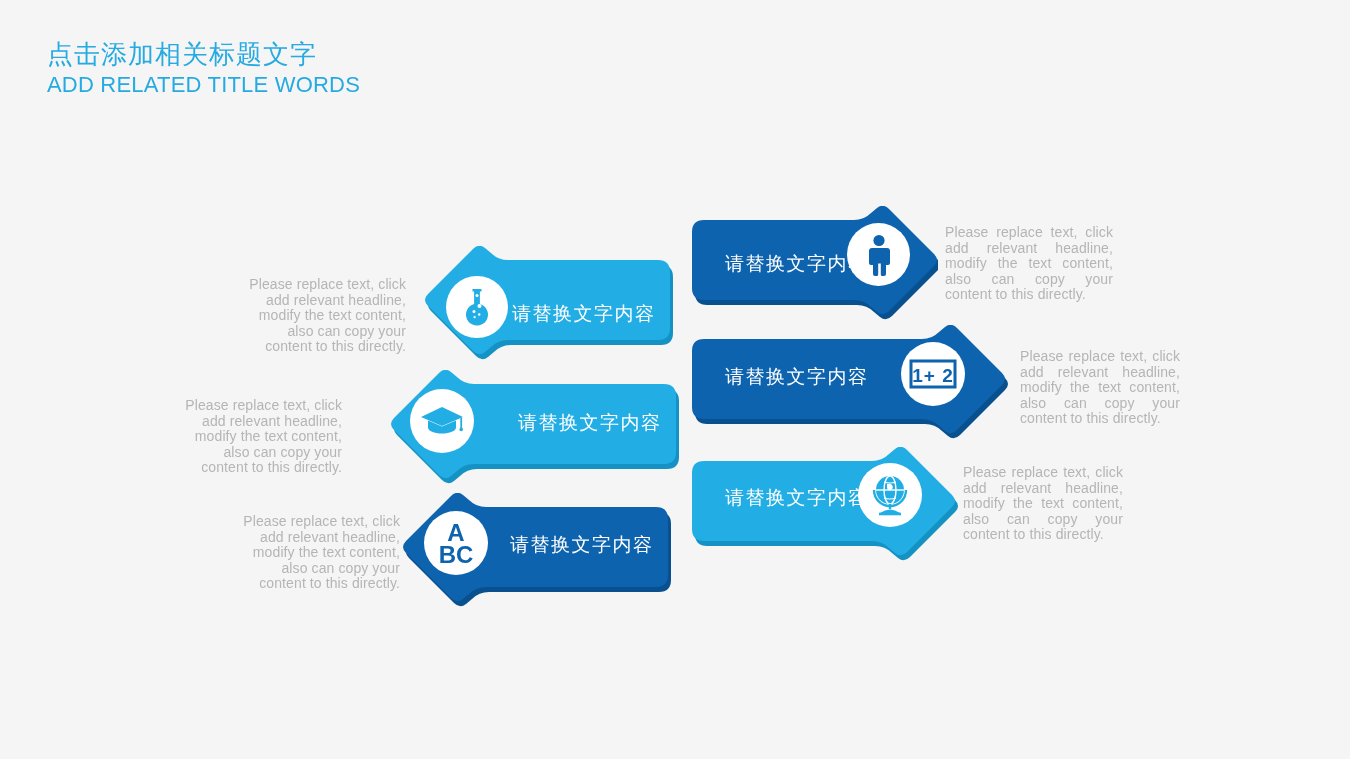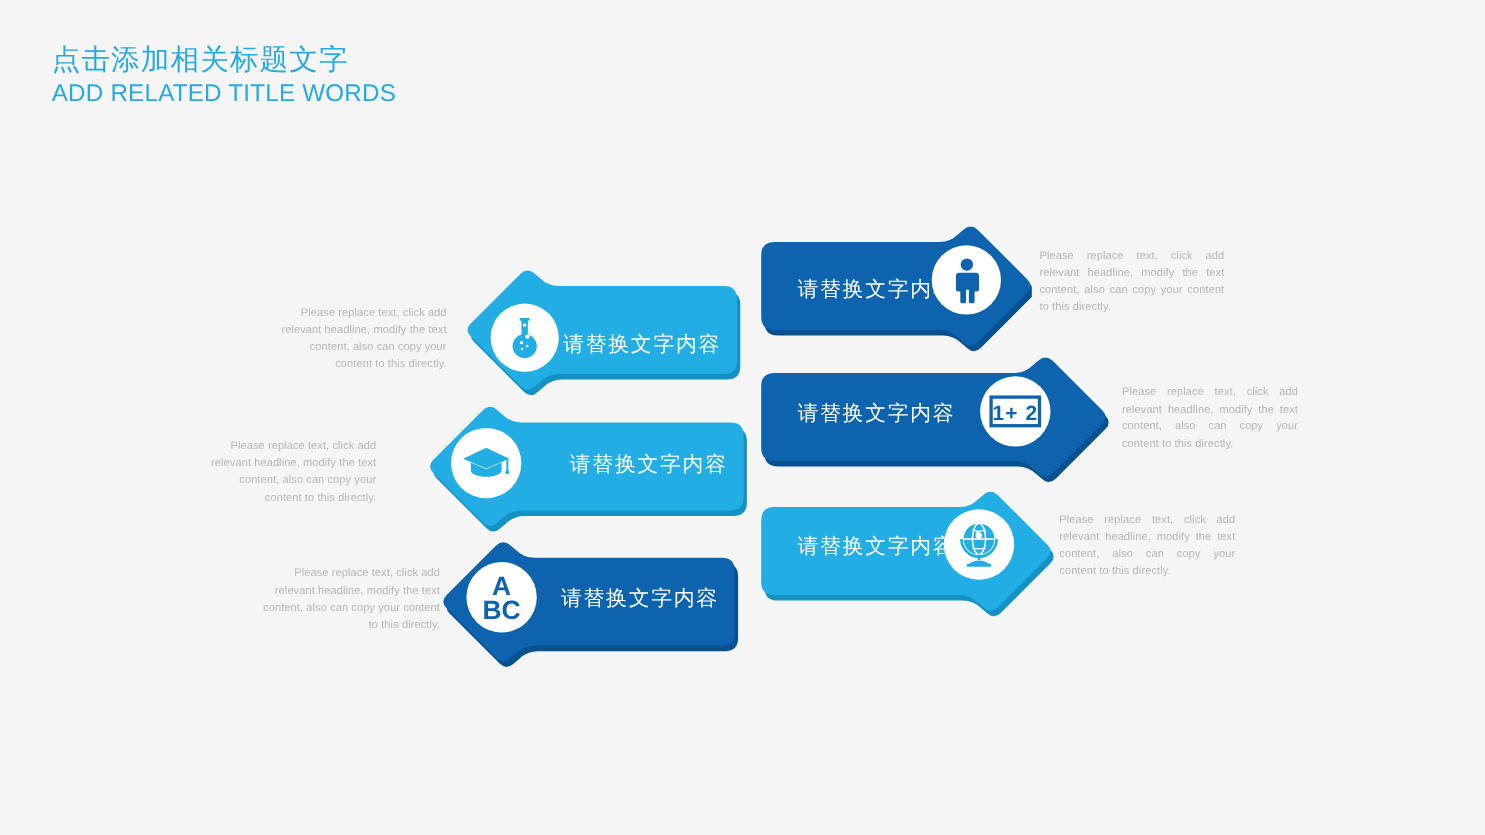--- a/index.html
+++ b/index.html
@@ -76,21 +76,21 @@
     background: #ffffff;
     display: flex;
     align-items: center;
     justify-content: center;
   }
   .icon-disc svg { display: block; }
 
   
   .side-text {
     position: absolute;
-    font-size: 10px;
+    font-size: 14px;
     line-height: 15.5px;
     color: #b5b5b5;
     letter-spacing: 0.1px;
   }
   .side-text.right-align { text-align: right; }
   .side-text.left-align  { text-align: justify; }
 
   
   .abc-glyph {
     font-family: "Liberation Sans", sans-serif;
@@ -154,21 +154,21 @@
   <div class="side-text right-align" style="left:248px; top:277px; width:158px;">Please replace text, click add relevant headline, modify the text content, also can copy your content to this directly.</div>
 
   <div class="arrow-row" style="left:678px; top:325px;">
     <div class="arrow-wrap">
       <svg class="arrow-svg" width="330" height="120" viewBox="0 0 330 120" xmlns="http://www.w3.org/2000/svg">
         <path d="M14 26 Q14 14 26 14 L244 14 Q254 14 261 7 L267 2 Q273 -3 279 3 L324 48 Q330 54 324 60 L279 105 Q273 111 267 106 L261 101 Q254 94 244 94 L26 94 Q14 94 14 82 Z" fill="#09508F" transform="translate(3,5)"></path>
         <path d="M14 26 Q14 14 26 14 L244 14 Q254 14 261 7 L267 2 Q273 -3 279 3 L324 48 Q330 54 324 60 L279 105 Q273 111 267 106 L261 101 Q254 94 244 94 L26 94 Q14 94 14 82 Z" fill="#0D63AE"></path>
       </svg>
     </div>
     <div class="arrow-label" style="left:47px; top:42px;">请替换文字内容</div>
-    <div class="icon-disc" style="left:213px; top:17px; width:64px; height:64px;">
+    <div class="icon-disc" style="left:223px; top:17px; width:64px; height:64px;">
       <svg width="48" height="34" viewBox="0 0 48 34" xmlns="http://www.w3.org/2000/svg">
         <rect x="2" y="4" width="44" height="26" fill="none" stroke="#0D63AE" stroke-width="3"></rect>
         <text class="math-glyph" x="24" y="25" text-anchor="middle" font-size="19" fill="#0D63AE">1+ 2</text>
       </svg>
     </div>
   </div>
   <div class="side-text left-align" style="left:1020px; top:349px; width:160px;">Please replace text, click add relevant headline, modify the text content, also can copy your content to this directly.</div>
 
   <div class="arrow-row" style="left:390px; top:370px;">
     <div class="arrow-wrap">

